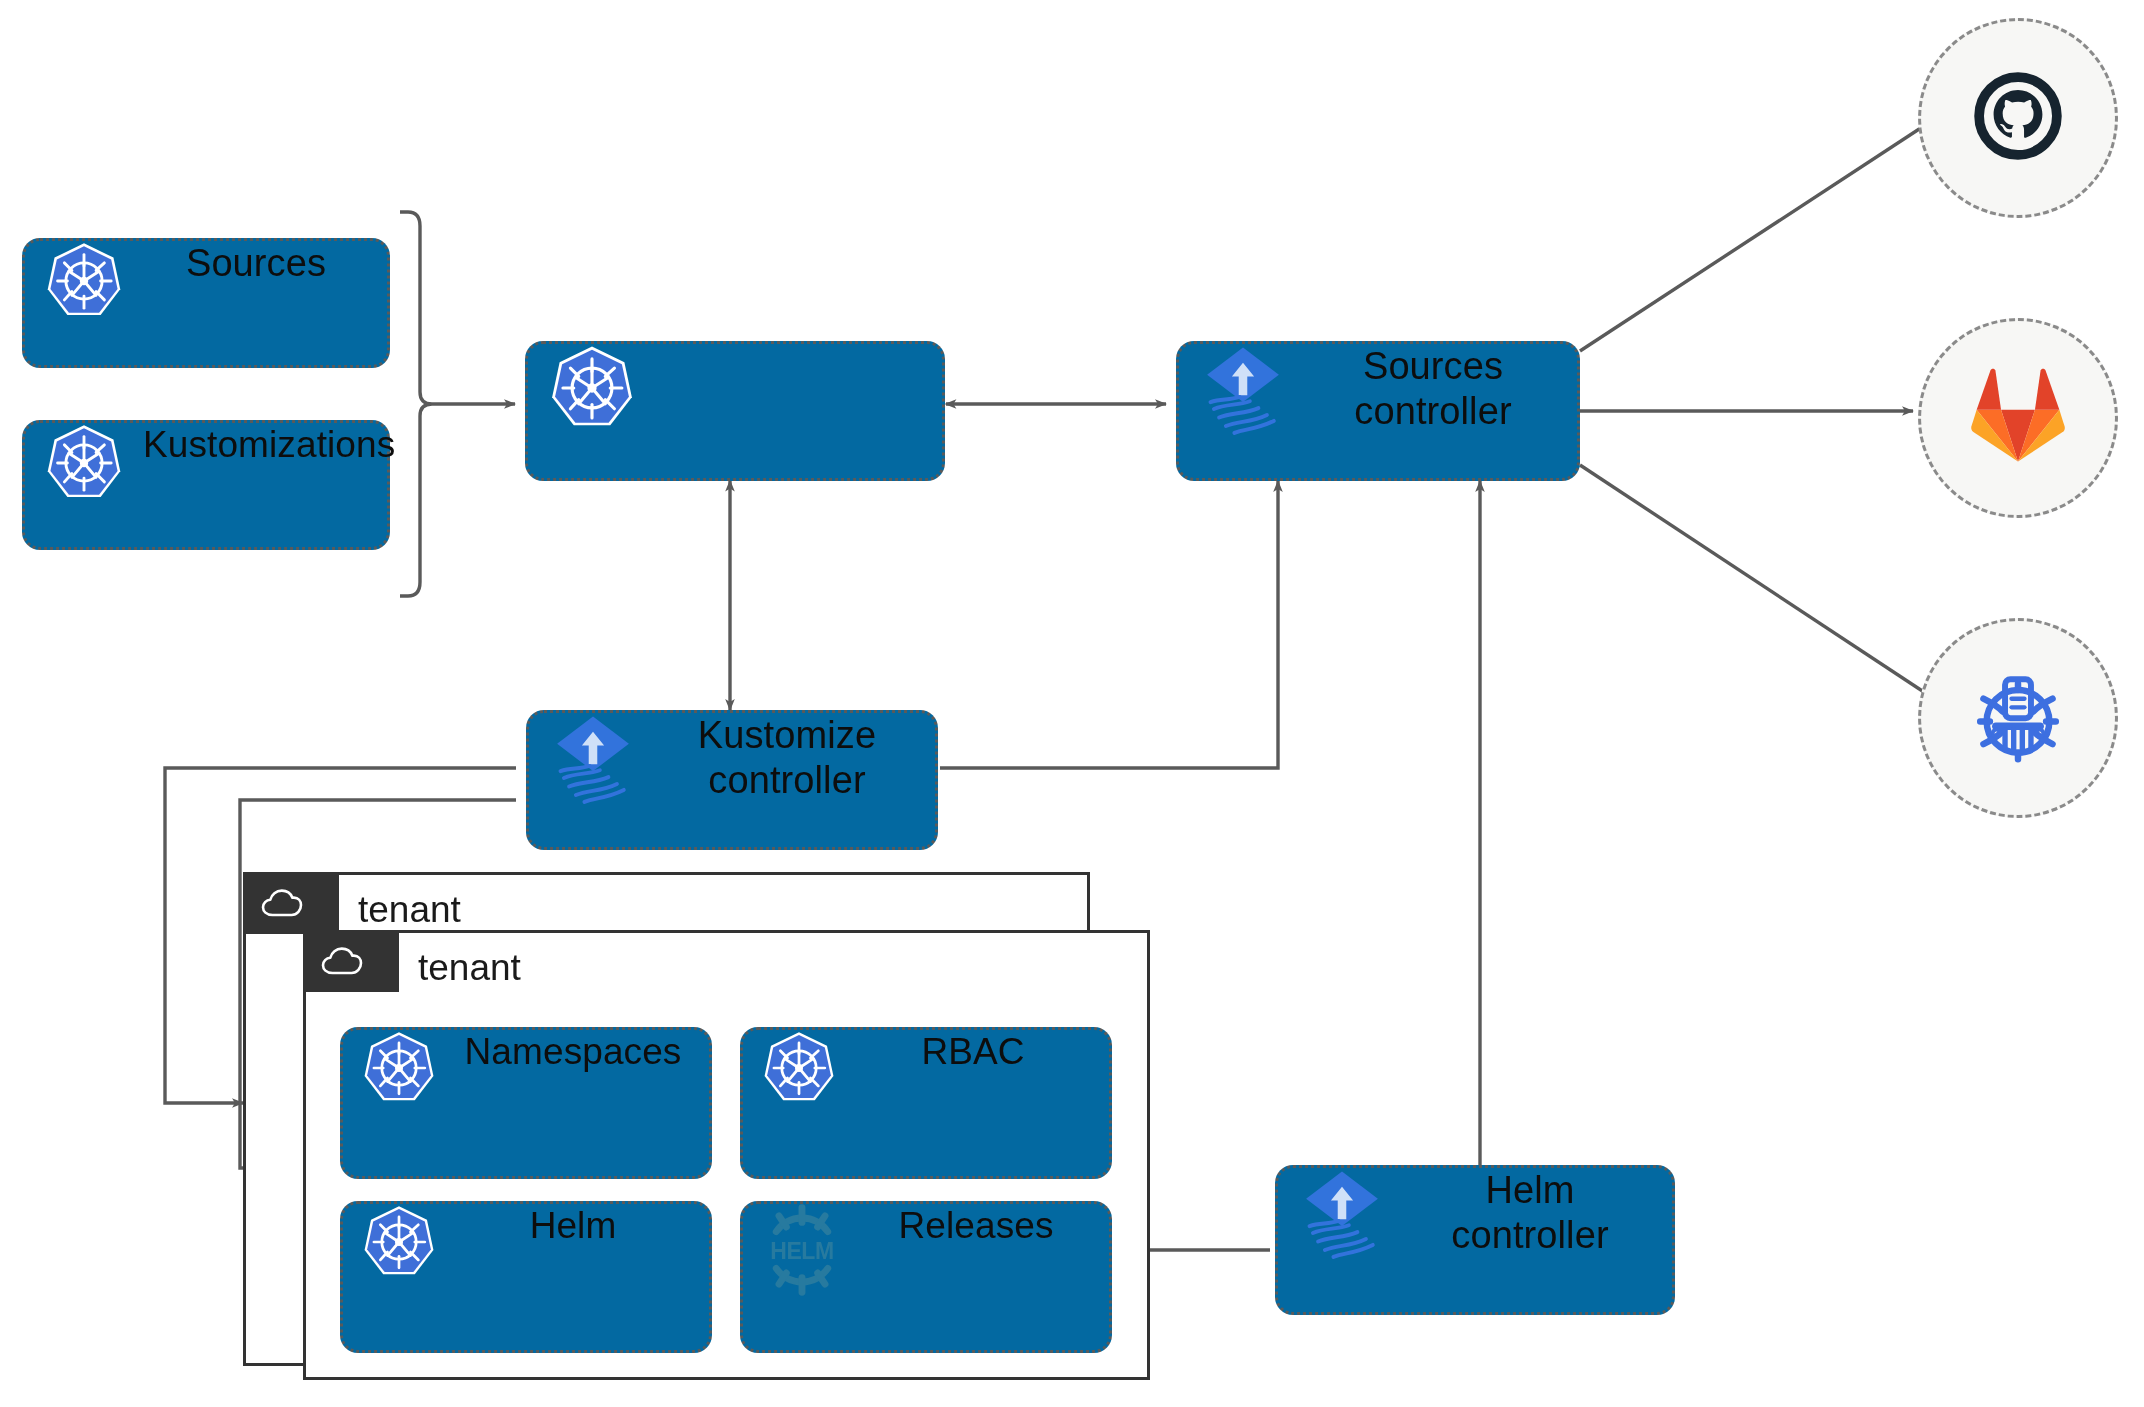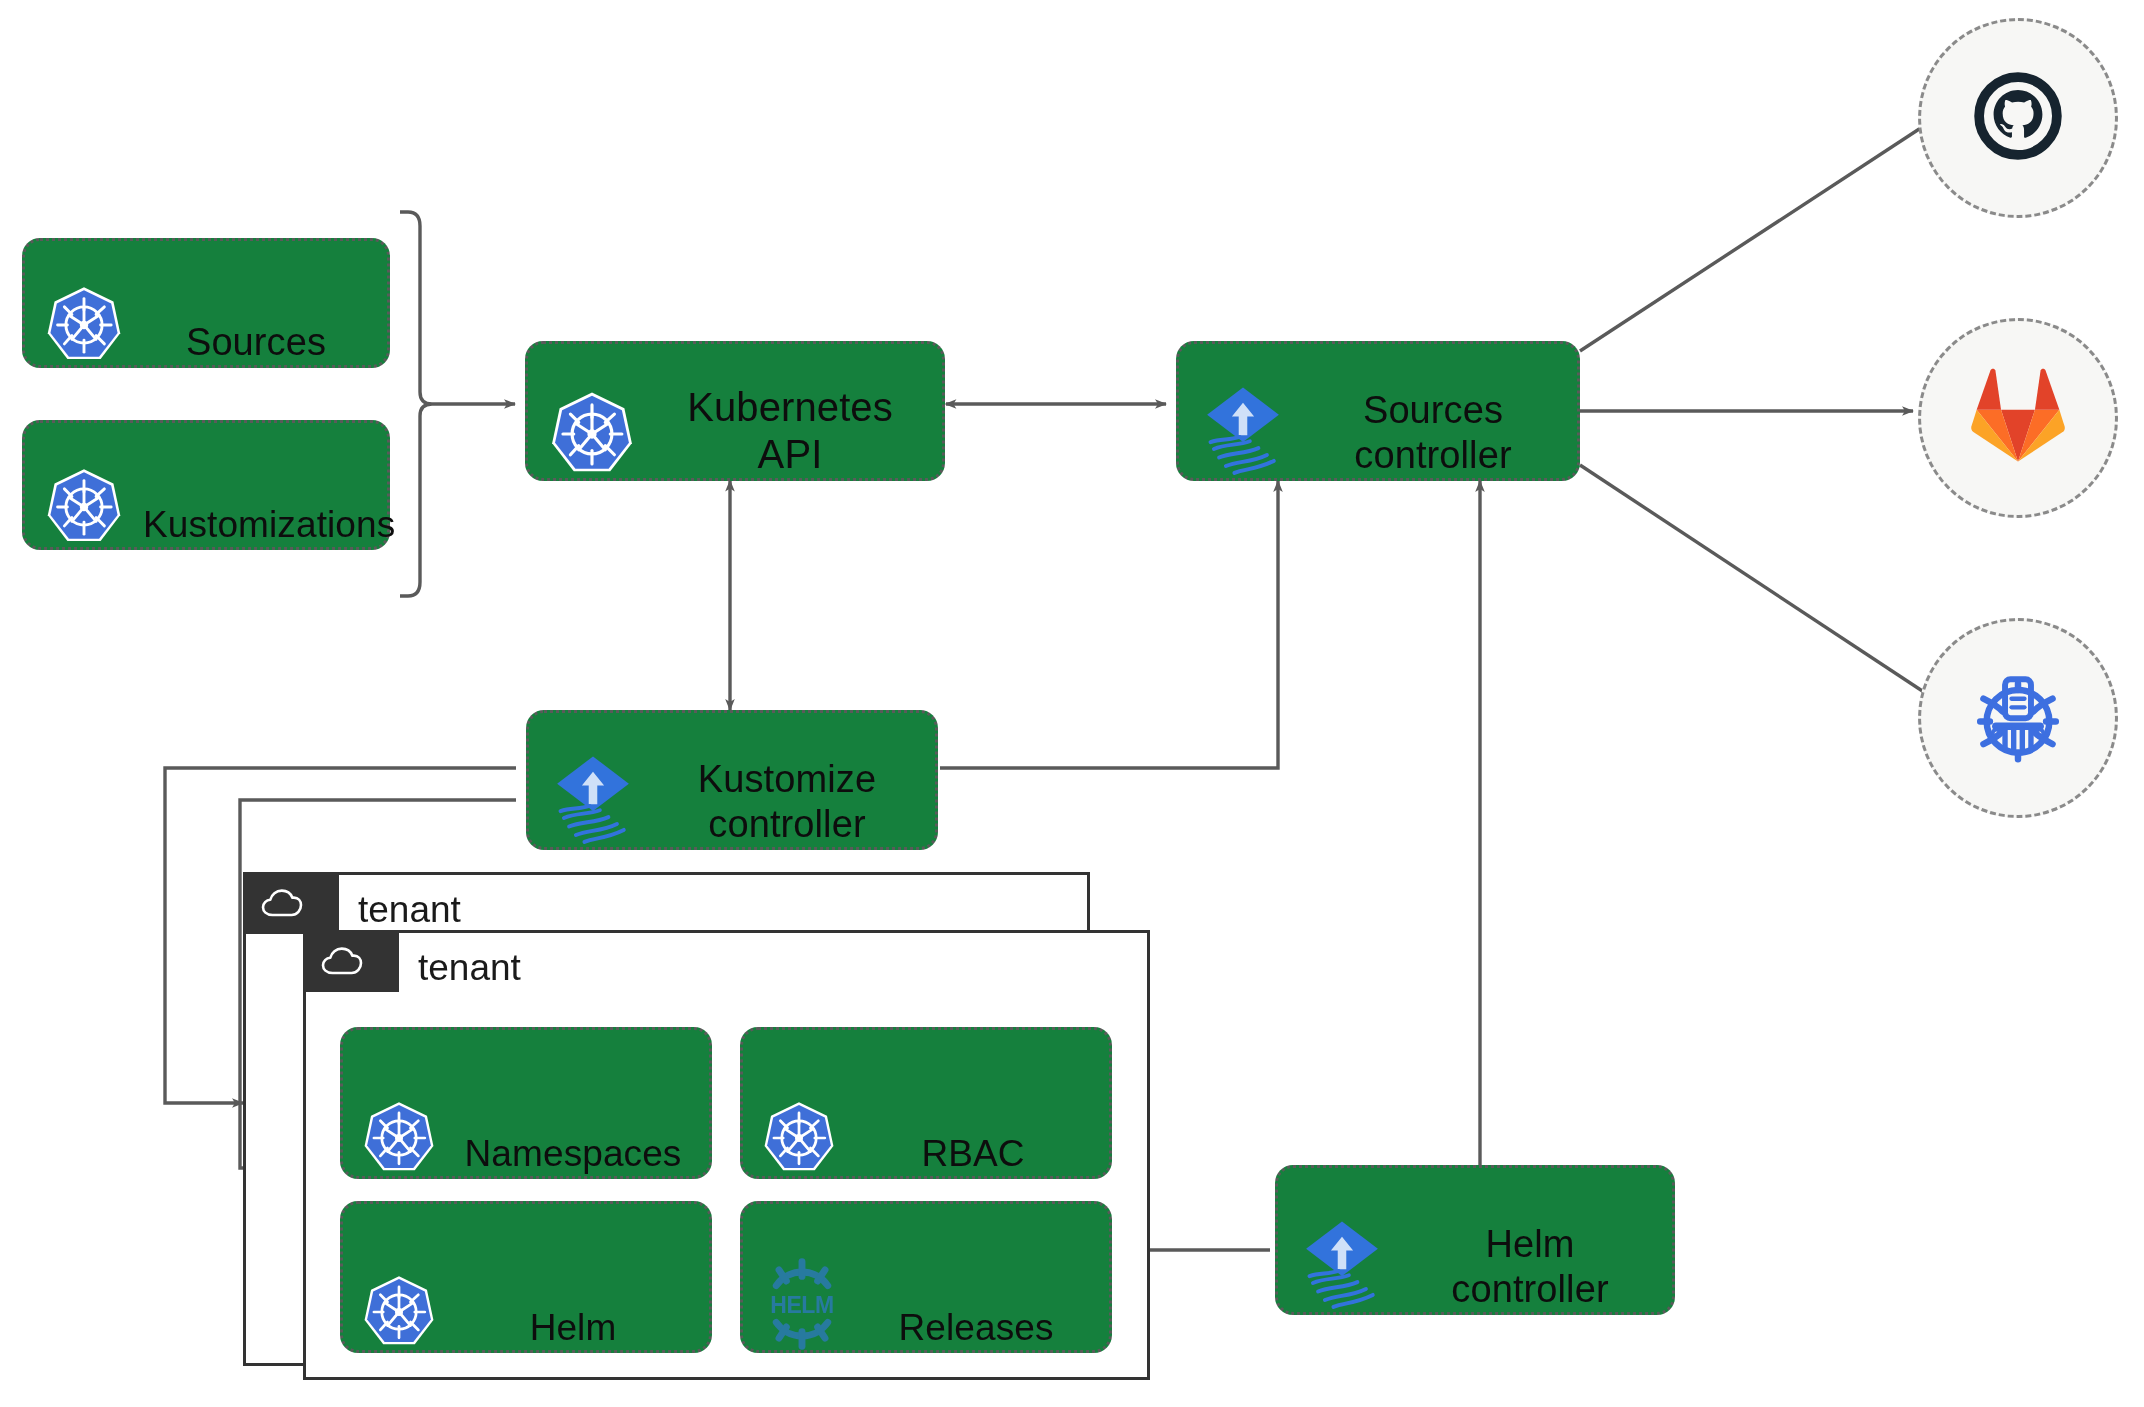--- a/index.html
+++ b/index.html
@@ -3,24 +3,24 @@
 <meta charset="utf-8">
 <style>
   html,body{margin:0;padding:0;background:#ffffff;}
   body{font-family:"Liberation Sans","DejaVu Sans",sans-serif;}
   #canvas{position:relative;width:2144px;height:1407px;background:#ffffff;overflow:hidden;}
   svg.edges{position:absolute;left:0;top:0;width:2144px;height:1407px;pointer-events:none;}
 
   
   .node{
     position:absolute;
-    background:#15803d;
+    background:#0369a1;
     border:3px dotted #5a5a5a;
     border-radius:18px;
-    display:flex;align-items:flex-end;
+    display:flex;align-items:flex-start;
     box-sizing:border-box;
     z-index:3;
   }
   .node .ico{flex:0 0 auto;display:flex;align-items:center;justify-content:center;}
   .node .lbl{
     flex:1 1 auto;text-align:center;color:#0d0d0d;
     font-size:38px;line-height:1.18;letter-spacing:.1px;
     padding-right:18px;
   }
   .node.small .lbl{font-size:37px;}
@@ -290,21 +290,20 @@
           <line x1="77" y1="29" x2="66" y2="39"></line>
             <line x1="34" y1="67" x2="24" y2="78"></line>
           <line x1="50" y1="53" x2="50" y2="31"></line>
             <line x1="50" y1="53" x2="70" y2="40"></line>
           <line x1="50" y1="53" x2="66" y2="72"></line>
             <line x1="50" y1="53" x2="34" y2="72"></line>
           <line x1="50" y1="53" x2="30" y2="40"></line>
         </g>
       </svg>
     </span>
-    <span class="lbl" style="font-size:40px;">Kubernetes API</span>
   </div>
 
   <div class="node two-line" style="left:1176px;top:341px;width:404px;height:140px;">
     <span class="ico" style="width:128px;">
       <svg width="86" height="94" viewBox="0 0 100 110">
         <path d="M50 4 L92 36 L50 68 L8 36 Z" fill="#3273dc"></path>
         <path d="M50 22 L63 38 L55 38 L55 60 L45 60 L45 38 L37 38 Z" fill="#cfe0f8"></path>
         <g stroke="#3273dc" stroke-width="4.6" fill="none" stroke-linecap="round">
           <path d="M16 76 C30 70 44 72 58 67"></path>
           <path d="M22 86 C36 80 52 82 68 75"></path>

